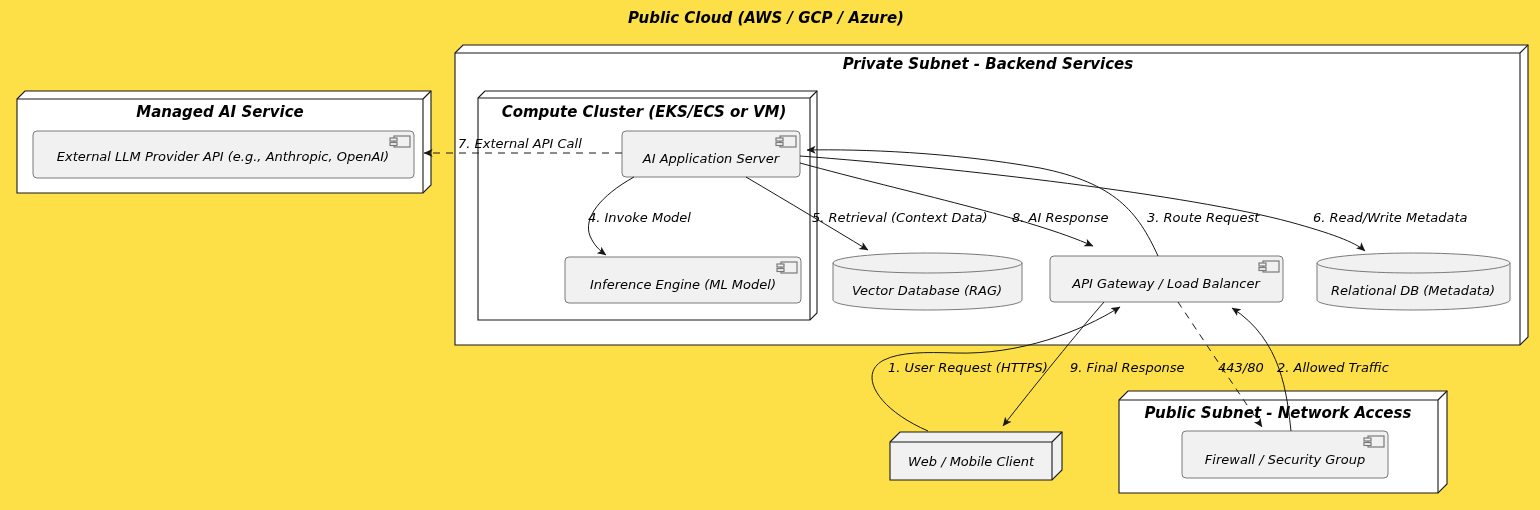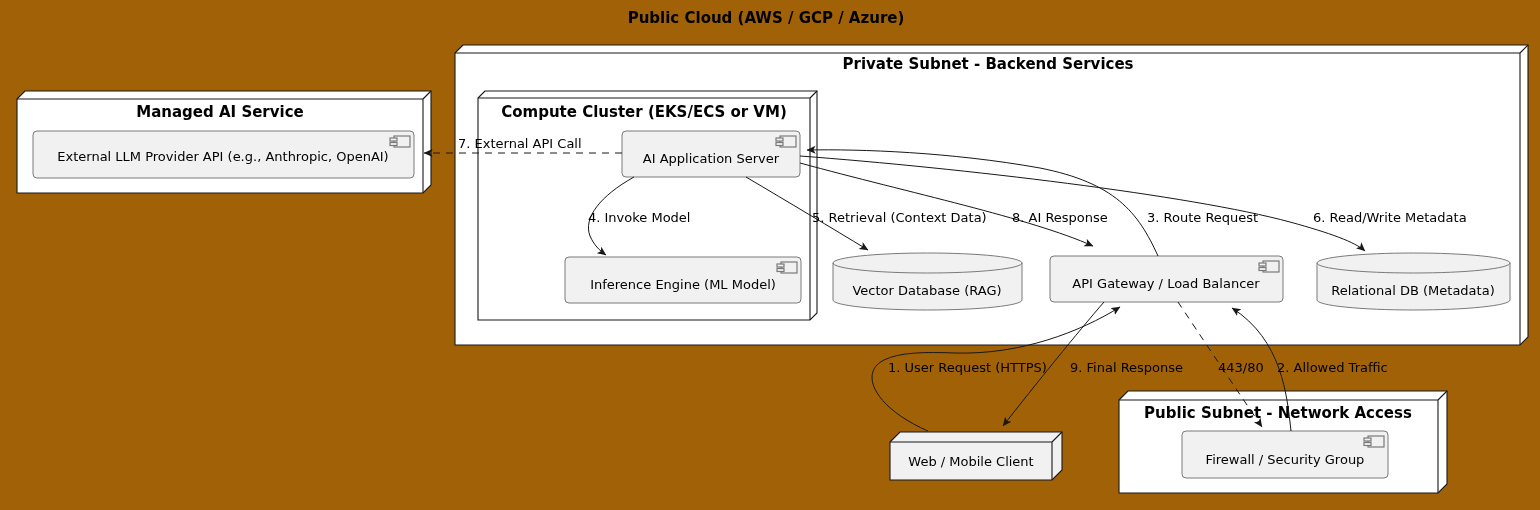--- a/index.html
+++ b/index.html
@@ -1,17 +1,17 @@
 <!DOCTYPE html>
 <html><head>
 <meta charset="utf-8">
 <style>
   html,body{margin:0;padding:0;background:#ffffff;}
-  .stage{position:relative;width:1540px;height:510px;background:#a16207;
-         font-family:"DejaVu Sans","Liberation Sans",sans-serif;}
+  .stage{position:relative;width:1540px;height:510px;background:#fde047;
+         font-family:"DejaVu Sans","Liberation Sans",sans-serif;font-style:italic;}
   svg{display:block;}
   .node3d{fill:#ffffff;stroke:#181818;stroke-width:1.1;stroke-linejoin:miter;}
   .node3d-inner{fill:none;stroke:#181818;stroke-width:1.1;}
   .node3d-gray{fill:#F1F1F1;stroke:#181818;stroke-width:1.1;}
   .component{fill:#F1F1F1;stroke:#7A7A7A;stroke-width:1;}
   .cylinder{fill:#F1F1F1;stroke:#7A7A7A;stroke-width:1;}
   .cylinder-arc{fill:none;stroke:#7A7A7A;stroke-width:1;}
   .icon-part{fill:#F1F1F1;stroke:#7A7A7A;stroke-width:1.2;}
   .edge{fill:none;stroke:#181818;stroke-width:1;}
   .edge.dashed{stroke-dasharray:7 6;}

